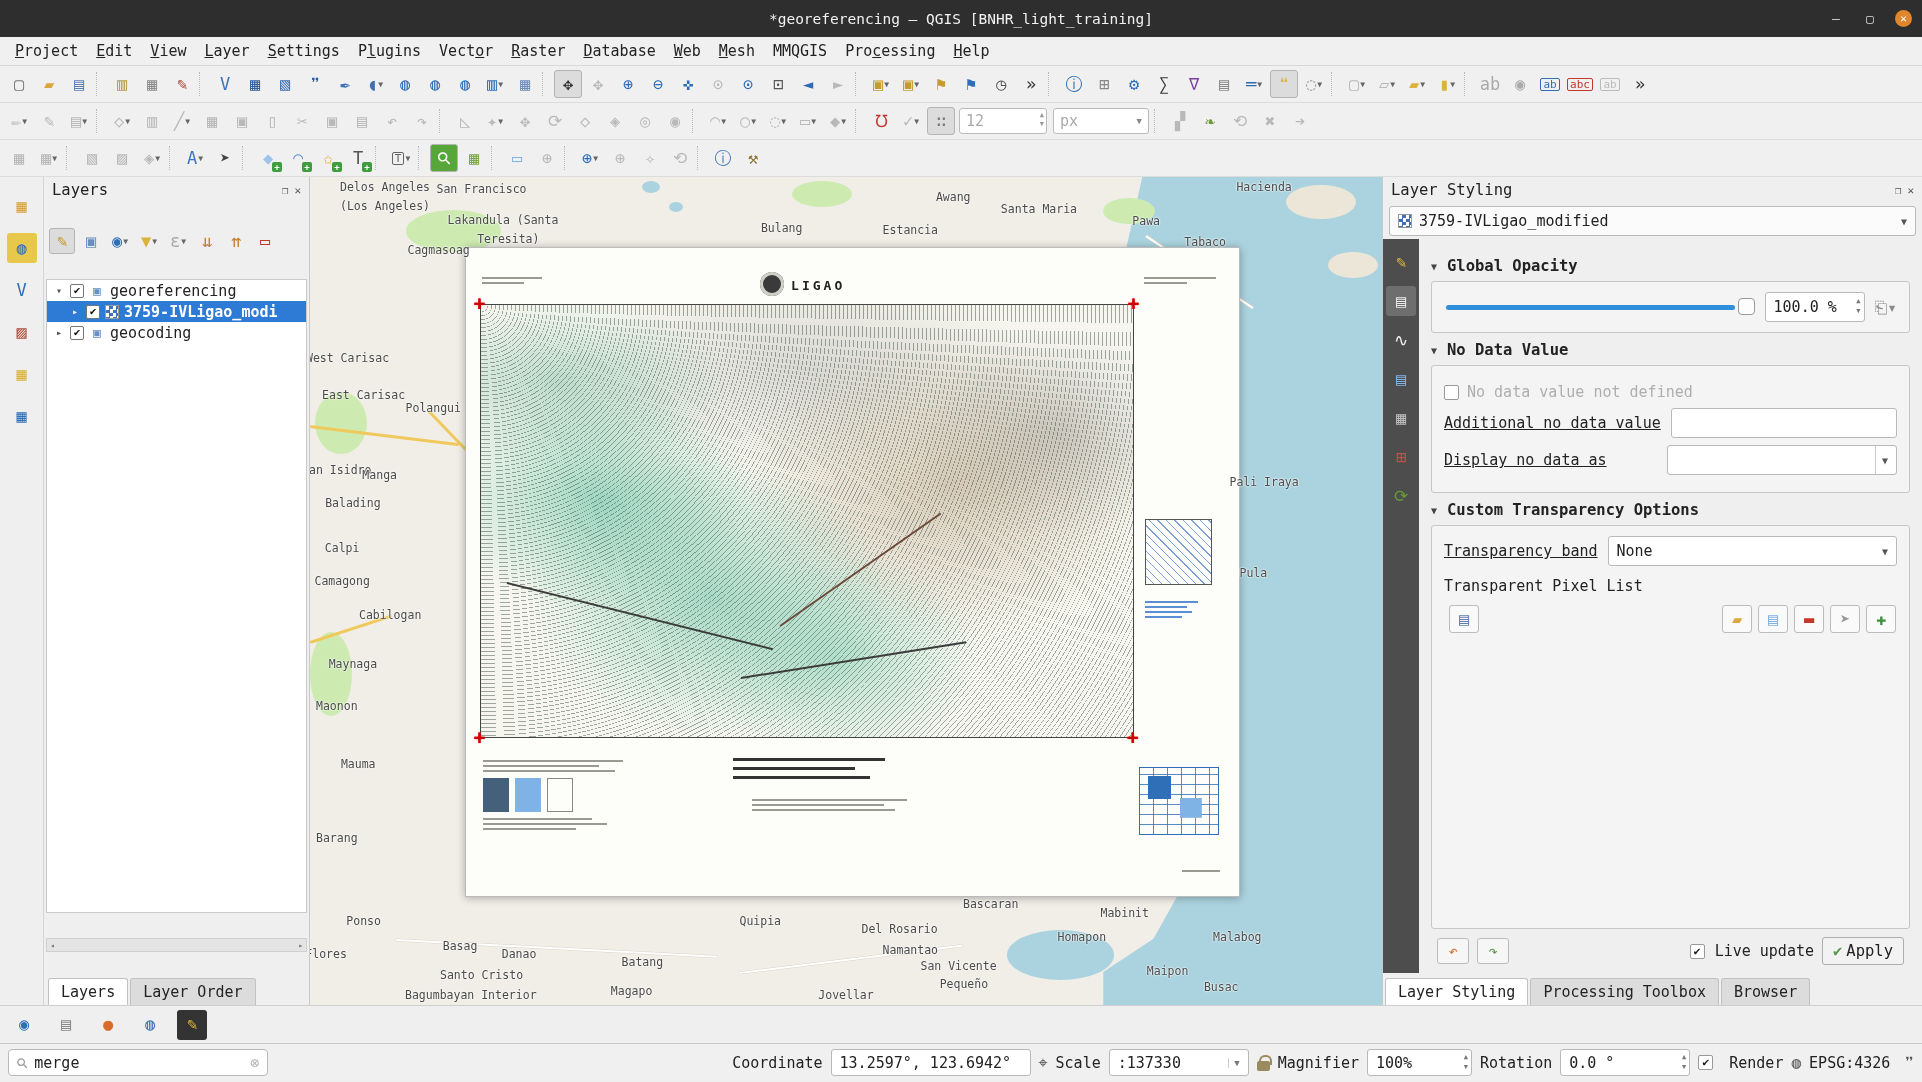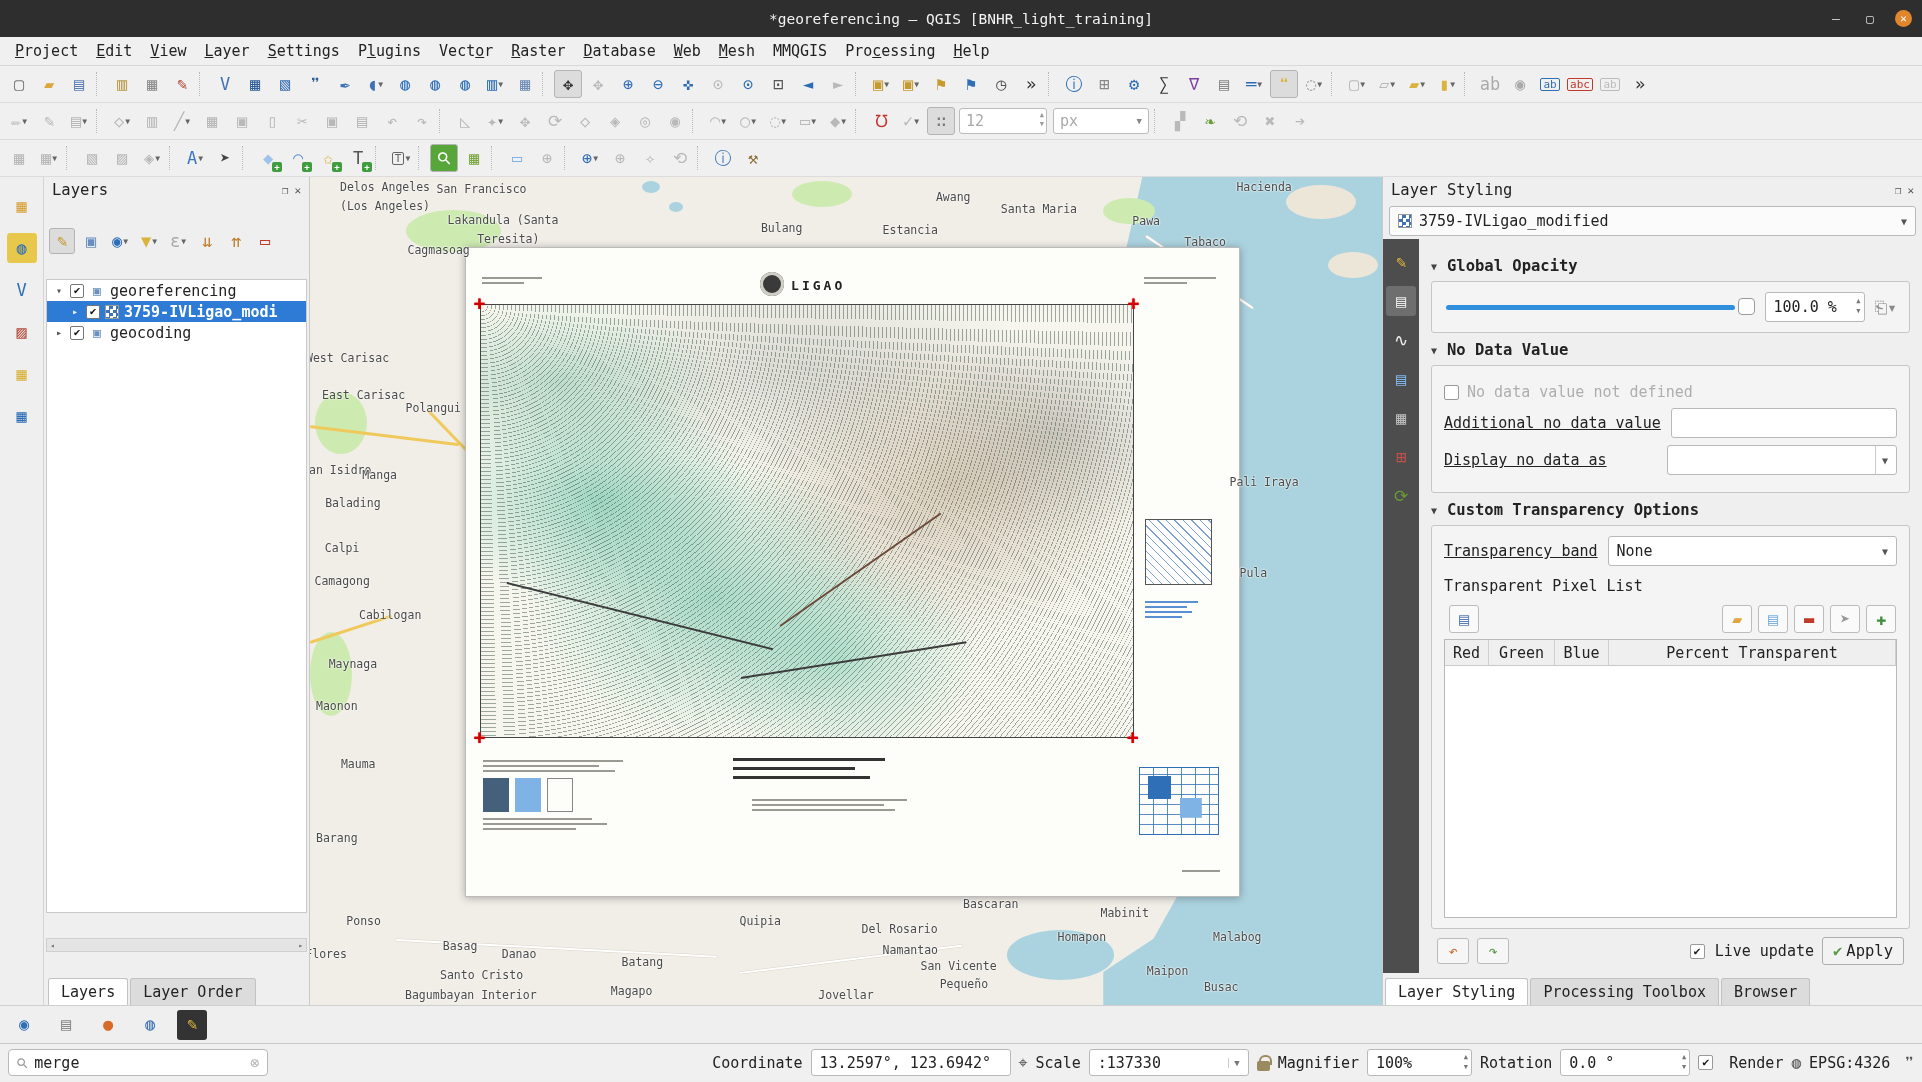--- a/index.html
+++ b/index.html
@@ -893,29 +893,20 @@
                   <span class="gl" style="color: rgb(192, 57, 43);">▬</span>
                 </span>
                 <span class="tbtn sqbtn">
                   <span class="gl" style="color: rgb(153, 153, 153);">➤</span>
                 </span>
                 <span class="tbtn sqbtn">
                   <span class="gl" style="color: rgb(63, 143, 63);">✚</span>
                 </span>
               </span>
           </div>
-          <div id="pixel-table">
-            <div id="pt-head">
-                <span class="col" style="width: 44px;">Red</span>
-                <span class="col" style="width: 66px;">Green</span>
-                <span class="col" style="width: 54px;">Blue</span>
-                <span class="col" style="flex: 1 1 0%;">Percent Transparent</span>
-              </div>
-            <div style="flex:1"></div>
-          </div>
         </div>
 
         <div id="rp-bottom">
           <span class="undoredo" style="color:#d07030">↶</span>
           <span class="undoredo" style="color:#5a9a4a">↷</span>
           <span style="flex:1"></span>
           <span class="cbox" style="margin-right:2px">✔</span>
           <span>Live update</span>
           <span id="apply-btn">
             <span style="color:#5a9a4a">✔</span>
@@ -956,21 +947,21 @@
     <span>merge</span>
     <span class="clear">⊗</span>
   </div>
   <span style="flex:1"></span>
   <span>Coordinate</span>
   <span class="stat-box" style="width:200px">
     <span>13.2597°, 123.6942°</span>
   </span>
   <span class="sicon">⌖</span>
   <span>Scale</span>
-  <span class="stat-box" style="width:160px">
+  <span class="stat-box" style="width:140px">
     <span>:137330</span>
     <span style="margin-left:auto; font-size:9px; color:#777; border-left:1px solid #ccc; padding-left:5px">▼</span>
   </span>
   <span class="lock"></span>
   <span>Magnifier</span>
   <span class="stat-box" style="width:105px">
     <span>100%</span>
     <span class="spin">▲<br>▼</span>
   </span>
   <span>Rotation</span>

